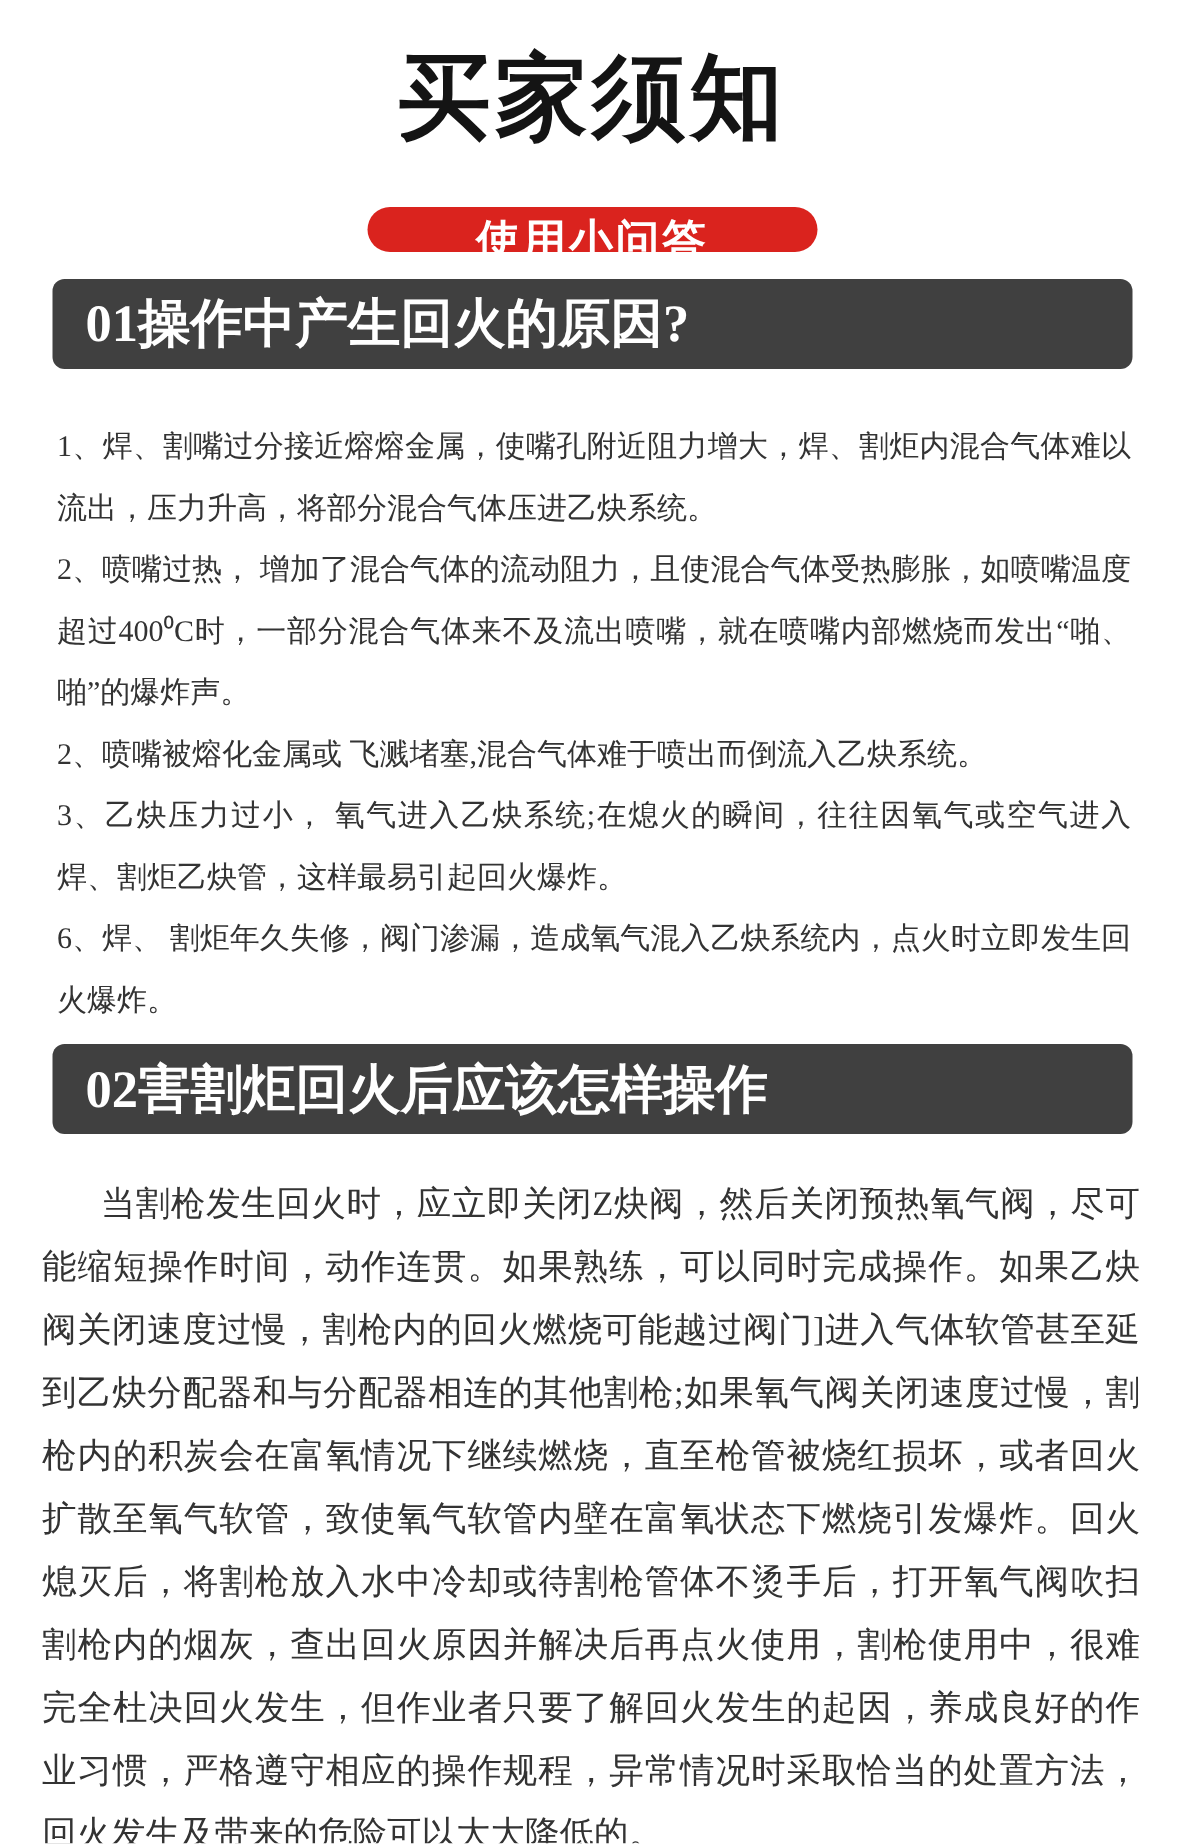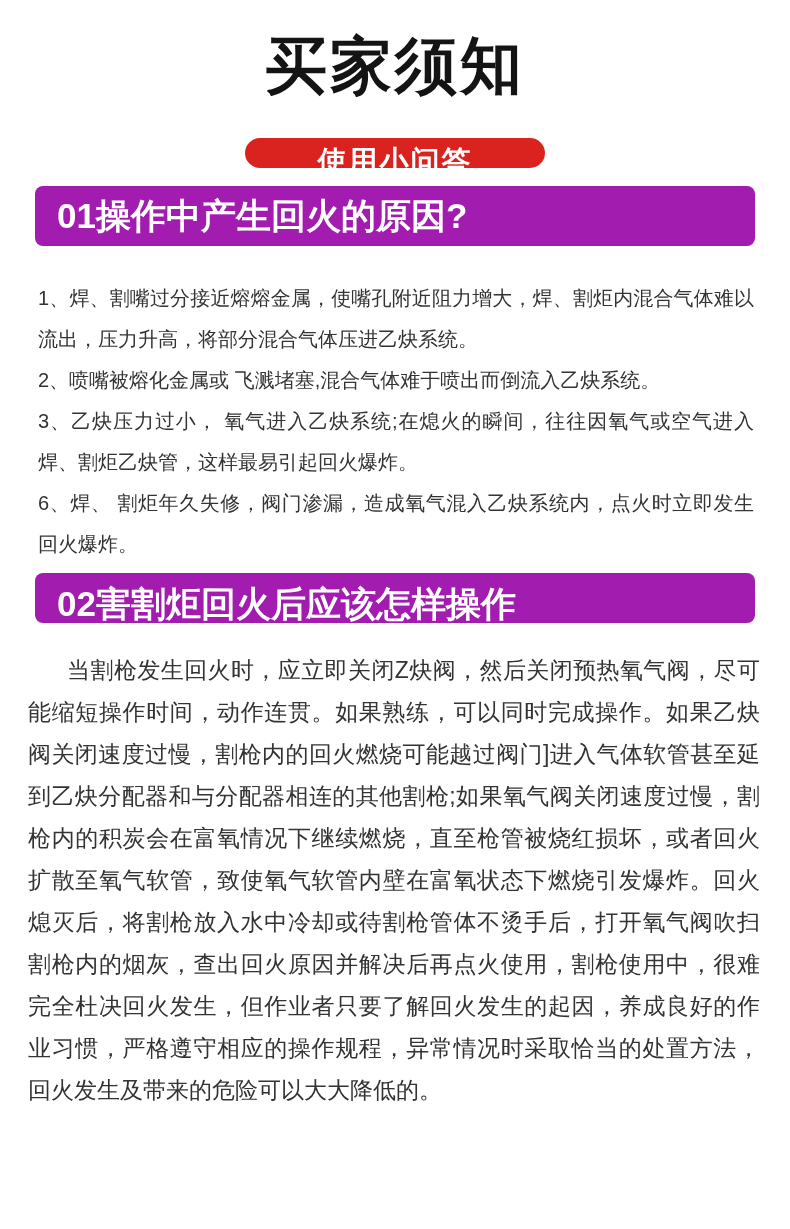--- a/index.html
+++ b/index.html
@@ -3,21 +3,21 @@
 <meta charset="utf-8">
 <style>
   html, body { margin: 0; padding: 0; background: #ffffff; }
   .page {
     position: relative;
     width: 790px;
     height: 1229px;
     margin: 0 auto;
     background: #ffffff;
     overflow: hidden;
-    font-family: Liberation Sans, sans-serif;
+    font-family: Liberation Serif, serif;
   }
   .title {
     margin: 30px 0 0 0;
     text-align: center;
     font-size: 62px;
     line-height: 72px;
     font-weight: bold;
     color: #141414;
     letter-spacing: 3px;
   }
@@ -30,32 +30,32 @@
     color: #ffffff;
     font-size: 29px;
     font-weight: bold;
     text-align: center;
     line-height: 46px;
     letter-spacing: 2px;
   }
   .banner {
     margin: 18px 35px 0 35px;
     height: 60px;
-    background: #a21caf;
+    background: #404040;
     border-radius: 8px;
     color: #ffffff;
     font-size: 35px;
     font-weight: bold;
     line-height: 60px;
     padding-left: 22px;
     box-sizing: border-box;
     white-space: nowrap;
     overflow: hidden;
   }
-  .banner-02 { margin-top: 8px; height: 50px; line-height: 62px; }
+  .banner-02 { margin-top: 8px; height: 60px; line-height: 62px; }
   .reasons {
     margin: 32px 36px 0 38px;
     color: #333333;
     font-size: 20px;
     line-height: 41px;
     text-align: justify;
   }
   .reasons p { margin: 0; }
   .operate-para {
     margin: 26px 30px 0 28px;
@@ -72,20 +72,21 @@
 <div class="page">
 
   <h1 class="title">买家须知</h1>
 
   <div class="pill">使用小问答</div>
 
   <div class="banner">01操作中产生回火的原因?</div>
 
   <div class="reasons">
     <p>1、焊、割嘴过分接近熔熔金属，使嘴孔附近阻力增大，焊、割炬内混合气体难以流出，压力升高，将部分混合气体压进乙炔系统。</p>
+    <p>2、喷嘴过热， 增加了混合气体的流动阻力，且使混合气体受热膨胀，如喷嘴温度超过400⁰C时，一部分混合气体来不及流出喷嘴，就在喷嘴内部燃烧而发出“啪、啪”的爆炸声。</p>
     <p>2、喷嘴被熔化金属或 飞溅堵塞,混合气体难于喷出而倒流入乙炔系统。</p>
     <p>3、乙炔压力过小， 氧气进入乙炔系统;在熄火的瞬间，往往因氧气或空气进入焊、割炬乙炔管，这样最易引起回火爆炸。</p>
     <p>6、焊、 割炬年久失修，阀门渗漏，造成氧气混入乙炔系统内，点火时立即发生回火爆炸。</p>
   </div>
 
   <div class="banner banner-02">02害割炬回火后应该怎样操作</div>
 
   <p class="operate-para">当割枪发生回火时，应立即关闭Z炔阀，然后关闭预热氧气阀，尽可能缩短操作时间，动作连贯。如果熟练，可以同时完成操作。如果乙炔阀关闭速度过慢，割枪内的回火燃烧可能越过阀门]进入气体软管甚至延到乙炔分配器和与分配器相连的其他割枪;如果氧气阀关闭速度过慢，割枪内的积炭会在富氧情况下继续燃烧，直至枪管被烧红损坏，或者回火扩散至氧气软管，致使氧气软管内壁在富氧状态下燃烧引发爆炸。回火熄灭后，将割枪放入水中冷却或待割枪管体不烫手后，打开氧气阀吹扫割枪内的烟灰，查出回火原因并解决后再点火使用，割枪使用中，很难完全杜决回火发生，但作业者只要了解回火发生的起因，养成良好的作业习惯，严格遵守相应的操作规程，异常情况时采取恰当的处置方法，回火发生及带来的危险可以大大降低的。</p>
 
 </div>

